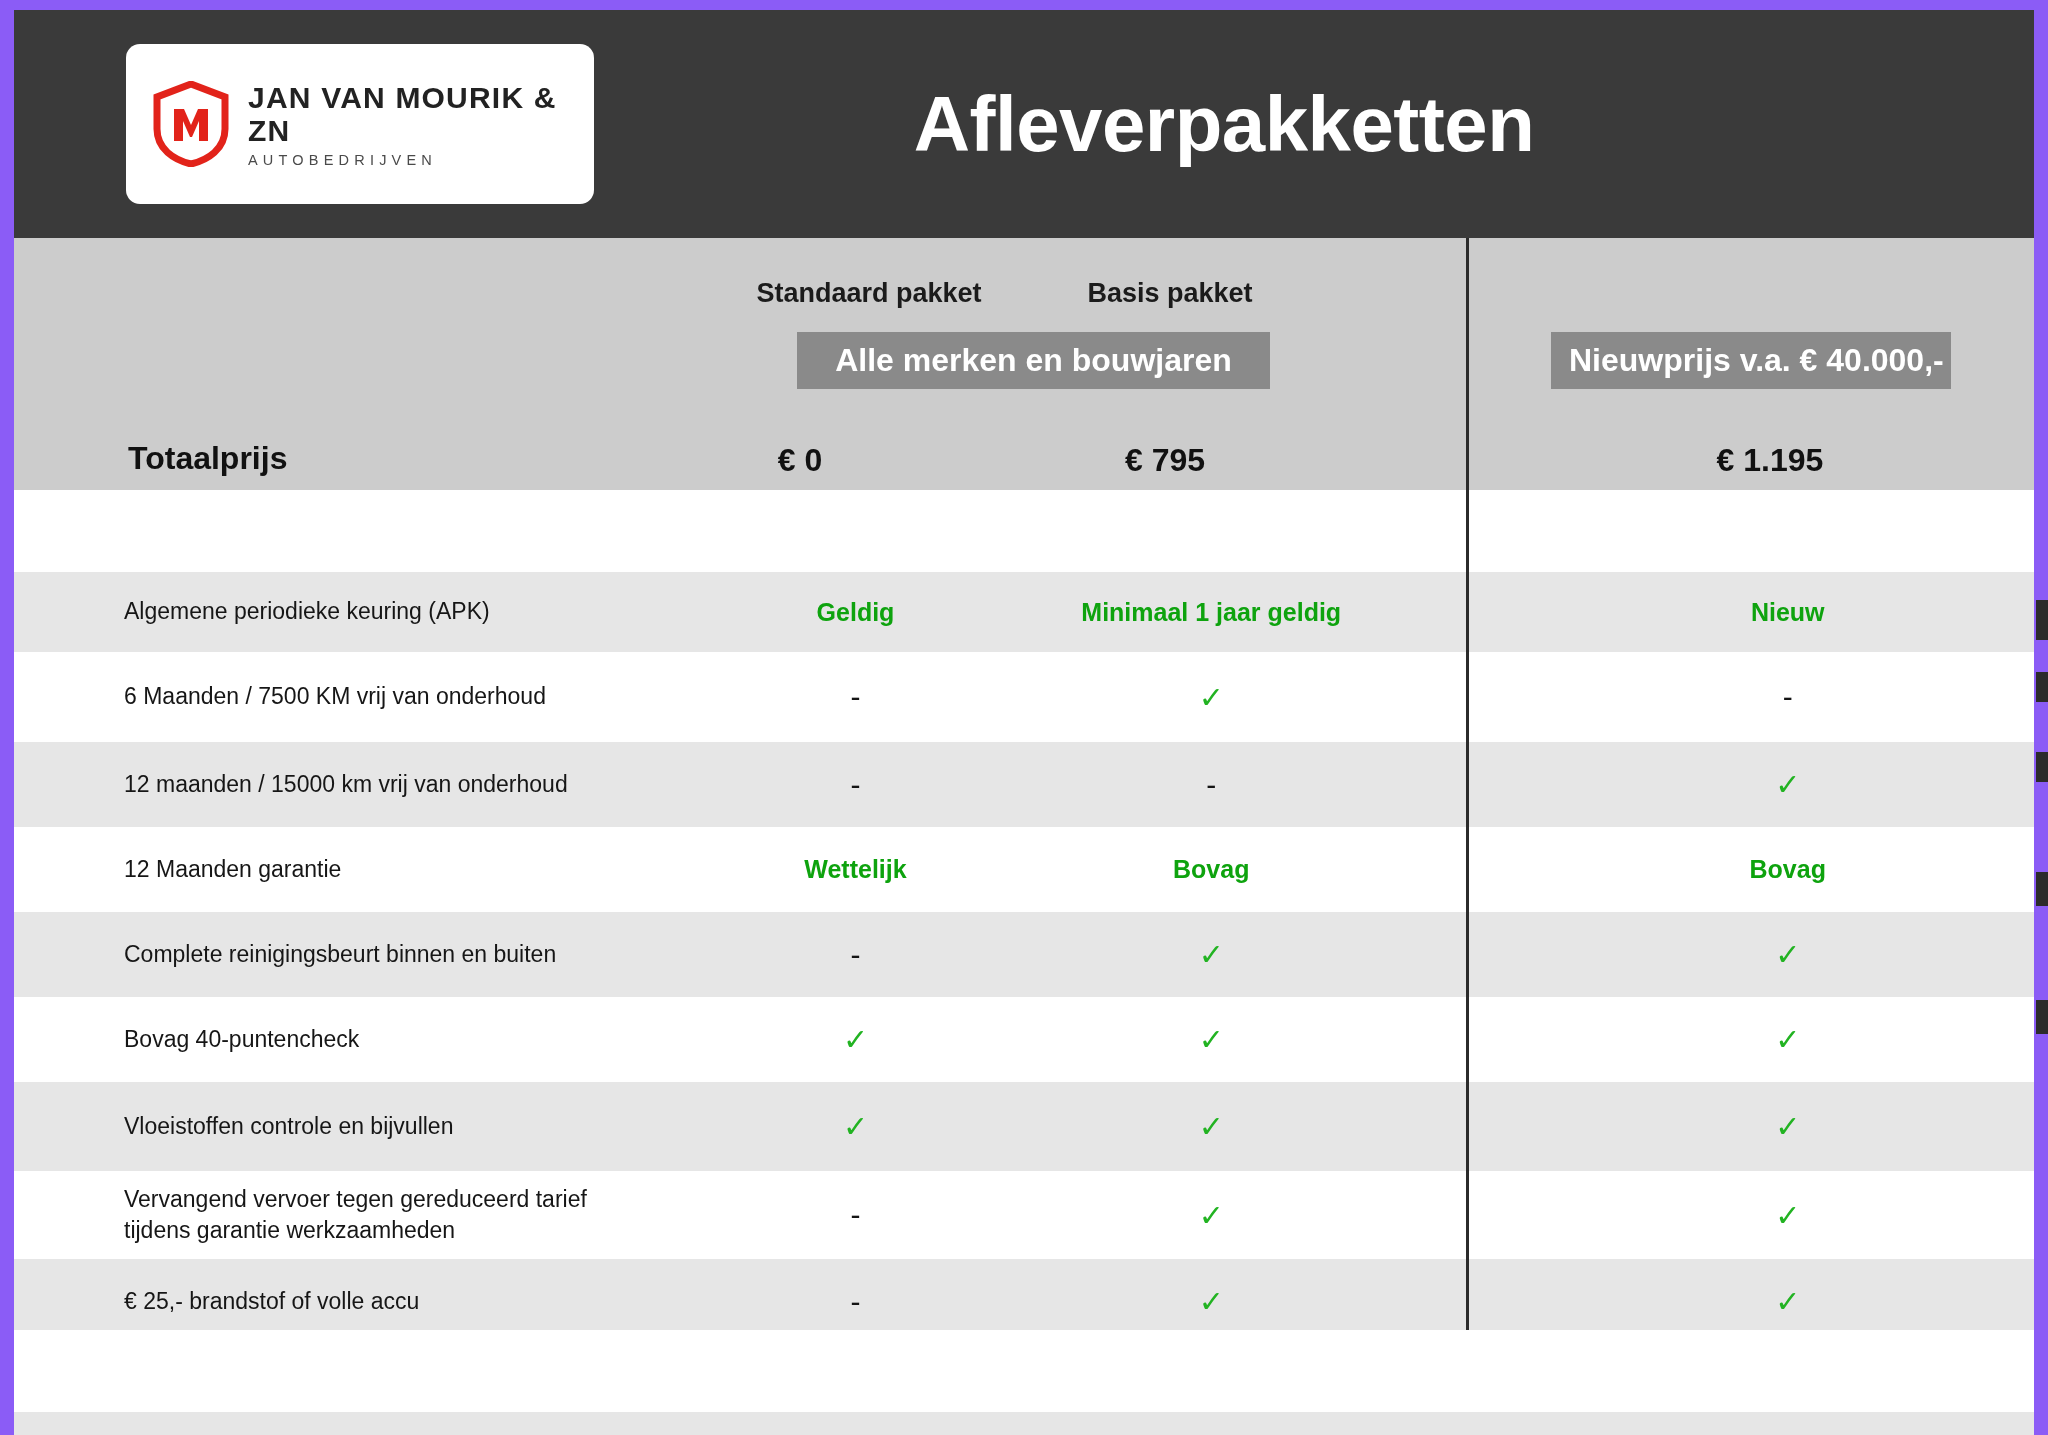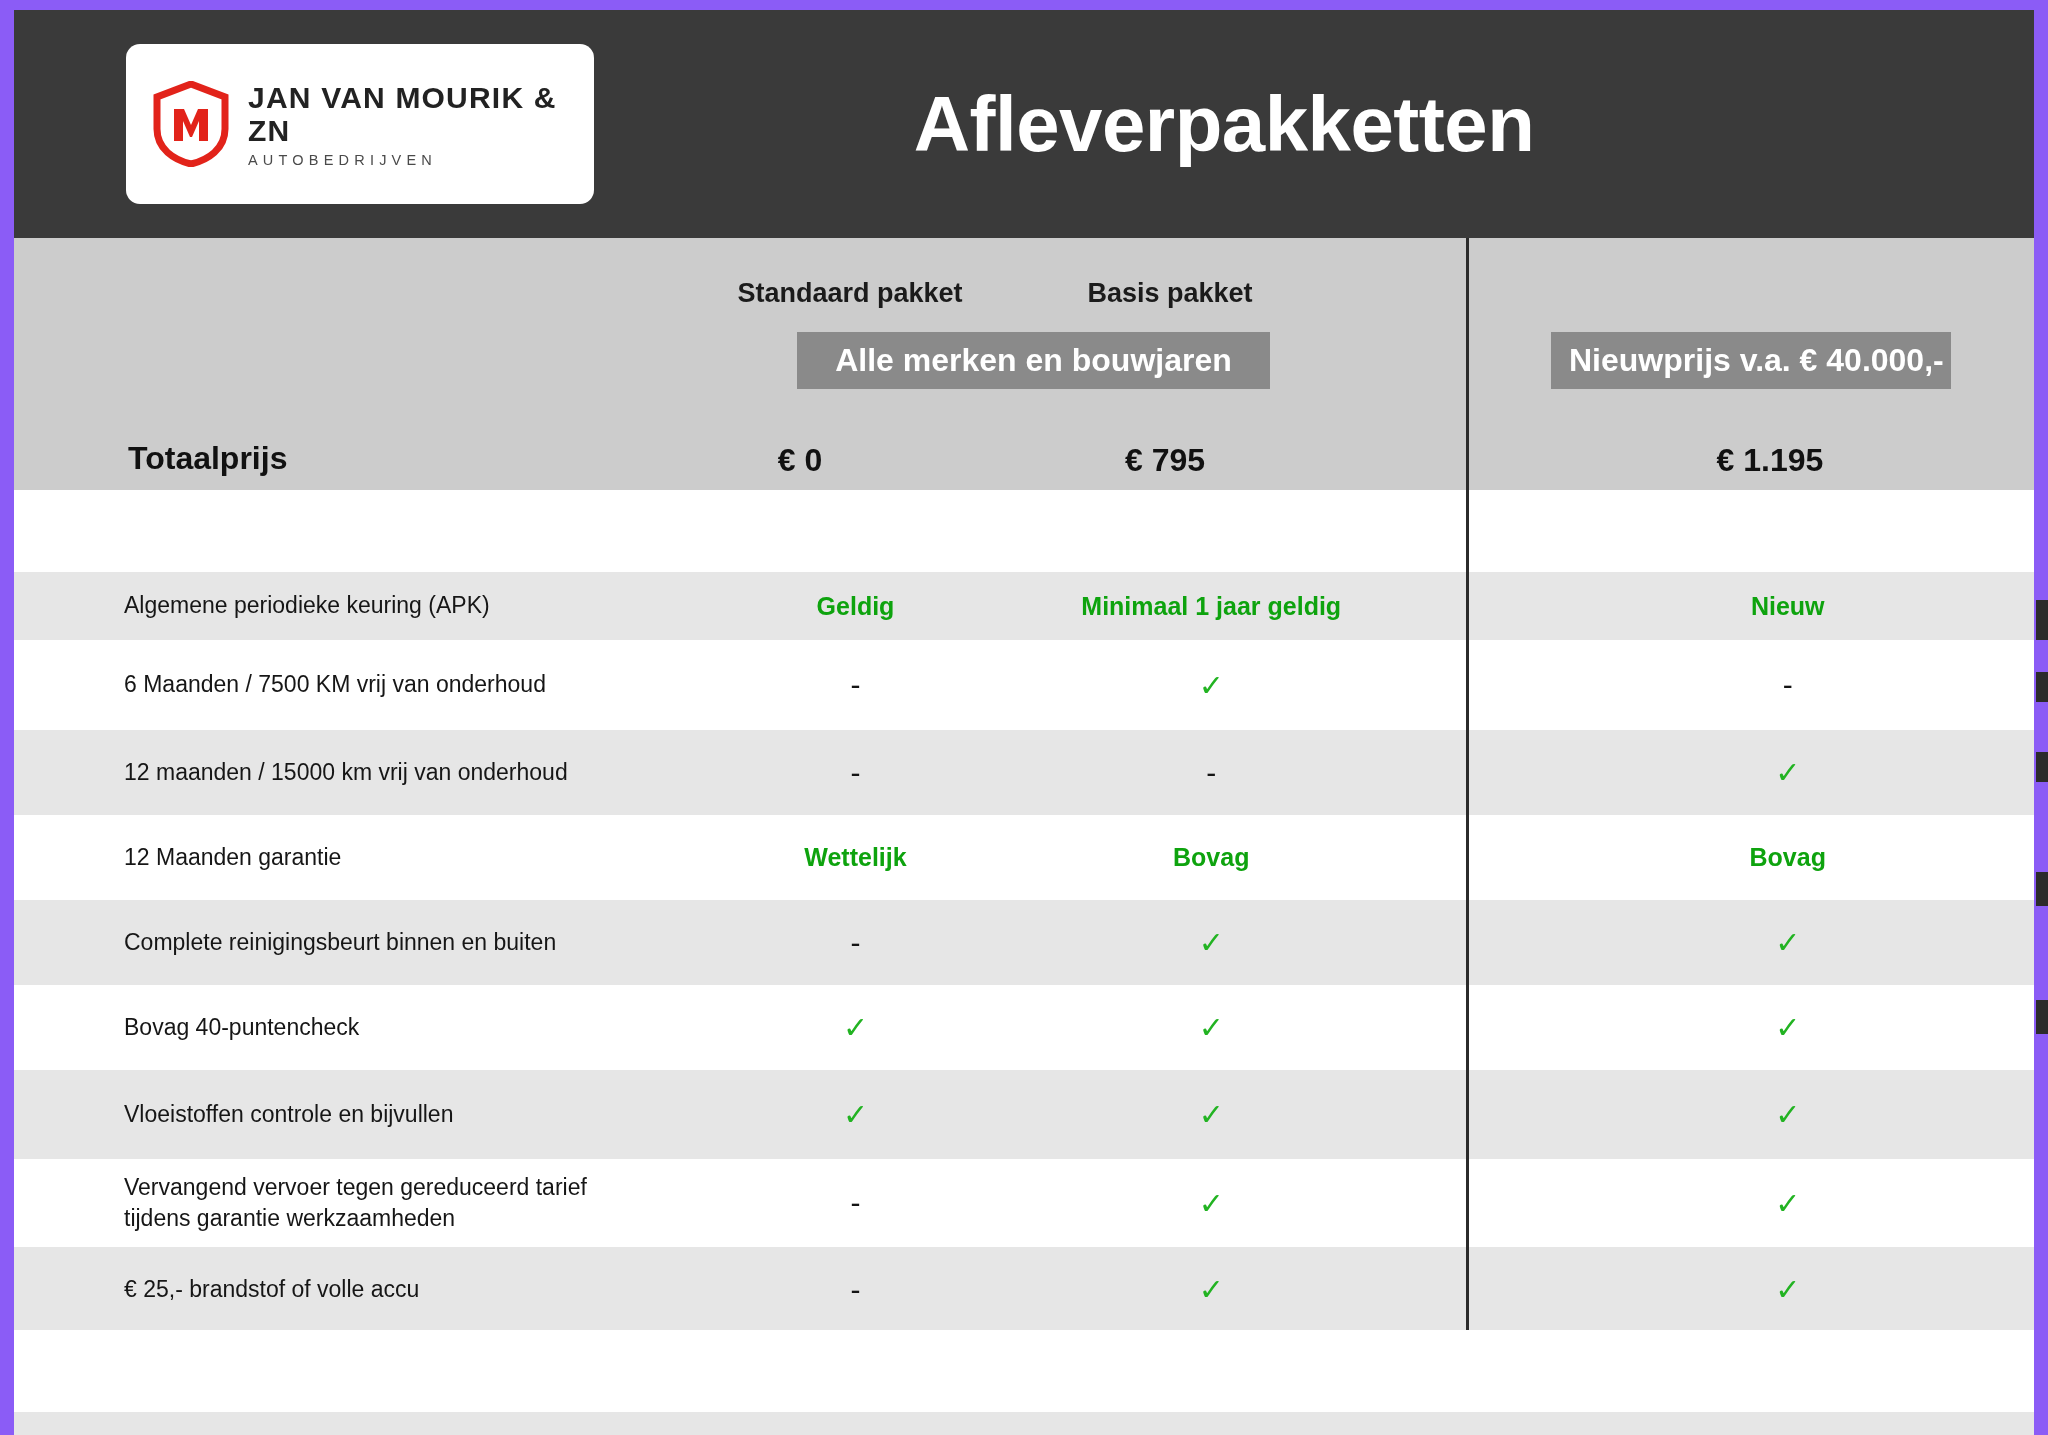--- a/index.html
+++ b/index.html
@@ -91,21 +91,21 @@
     background: #2b2b2b;
   }
   .colhead {
     position: absolute;
     font-size: 27px;
     font-weight: 700;
     color: #1b1b1b;
     text-align: center;
     white-space: nowrap;
   }
-  #ch-standaard { left: 700px; top: 278px; width: 300px; }
+  #ch-standaard { left: 719px; top: 278px; width: 300px; }
   #ch-basis     { left: 1020px; top: 278px; width: 300px; }
   #ch-exclusief { left: 1580px; top: 278px; width: 380px; }
 
   .subbadge {
     position: absolute;
     background: #8a8a8a;
     color: #ffffff;
     font-size: 32px;
     font-weight: 700;
     text-align: center;
@@ -250,21 +250,21 @@
 
   <div class="totaal-label">Totaalprijs</div>
   <div class="price" id="price-standaard">€ 0</div>
   <div class="price" id="price-basis">€ 795</div>
   <div class="price" id="price-exclusief">€ 1.195</div>
 
   <div class="spacer-row"></div>
 
   <div class="rows">
 
-    <div class="row alt" style="height:68px">
+    <div class="row alt" style="height:80px">
       <div class="row-label">Algemene periodieke keuring (APK)</div>
       <div class="cell c1 green">Geldig</div>
       <div class="cell c2 green">Minimaal 1 jaar geldig</div>
       <div class="cell c3 green">Nieuw</div>
     </div>
 
     <div class="row" style="height:90px">
       <div class="row-label">6 Maanden / 7500 KM vrij van onderhoud</div>
       <div class="cell c1 dash">-</div>
       <div class="cell c2 check">✓</div>

